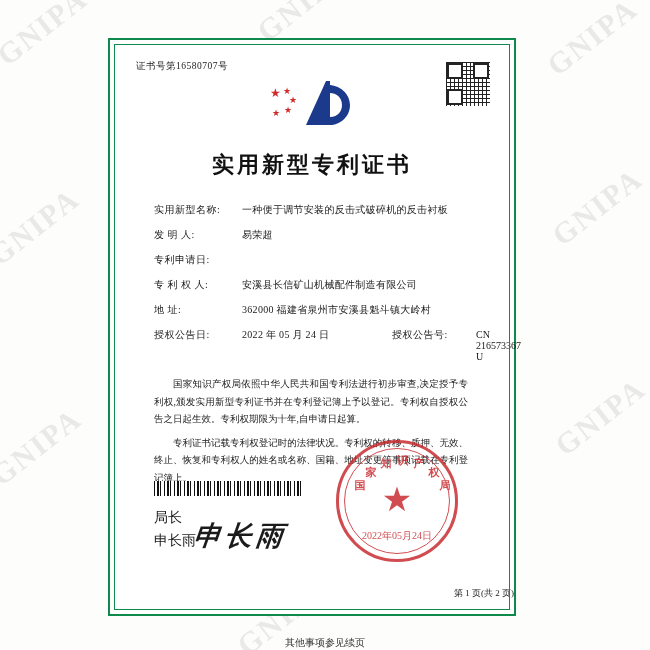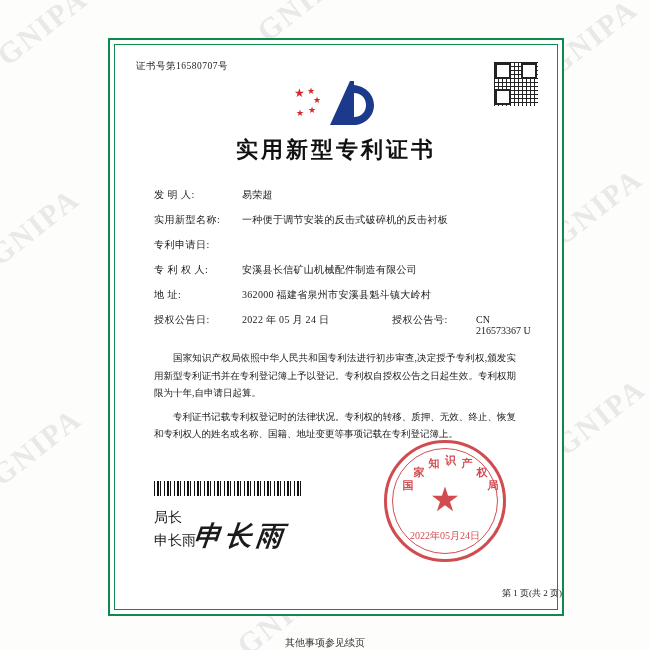--- a/index.html
+++ b/index.html
@@ -30,21 +30,21 @@
     letter-spacing: 2px;
     transform: rotate(-38deg);
     user-select: none;
     white-space: nowrap;
   }
 
   .certificate {
     position: absolute;
     left: 108px;
     top: 38px;
-    width: 456px;
+    width: 408px;
     height: 578px;
     border: 2px solid #0f8a4d;
     background: #ffffff;
     box-sizing: border-box;
   }
   .certificate::after {
     content: "";
     position: absolute;
     left: 4px; top: 4px; right: 4px; bottom: 4px;
     border: 1px solid #0f8a4d;
@@ -110,21 +110,21 @@
     font-size: 9px;
     line-height: 9px;
   }
   .title {
     text-align: center;
     font-family: "Liberation Serif", serif;
     font-size: 22px;
     font-weight: bold;
     letter-spacing: 3px;
     color: #111;
-    margin-top: 6px;
+    margin-top: 21px;
   }
   .fields {
     margin-top: 24px;
     padding-left: 18px;
     font-family: "Liberation Serif", serif;
     font-size: 10px;
     color: #1a1a1a;
     line-height: 1.1;
   }
   .frow {
@@ -301,26 +301,26 @@
           <div class="star" style="left:21px; top:9px;">★</div>
           <div class="star" style="left:16px; top:19px;">★</div>
           <div class="star" style="left:4px; top:22px;">★</div>
         </div>
       </div>
 
       <div class="title">实用新型专利证书</div>
 
       <div class="fields">
         <div class="frow">
+          <div class="flabel">实用新型名称:</div>
+          <div class="fval">一种便于调节安装的反击式破碎机的反击衬板</div>
+        </div>
+        <div class="frow">
           <div class="flabel">发 明 人:</div>
           <div class="fval">易荣超</div>
-        </div>
-        <div class="frow">
-          <div class="flabel">实用新型名称:</div>
-          <div class="fval">一种便于调节安装的反击式破碎机的反击衬板</div>
         </div>
         <div class="frow">
           <div class="flabel">专利申请日:</div>
         </div>
         <div class="frow">
           <div class="flabel">专 利 权 人:</div>
           <div class="fval">安溪县长信矿山机械配件制造有限公司</div>
         </div>
         <div class="frow">
           <div class="flabel">地 址:</div>

